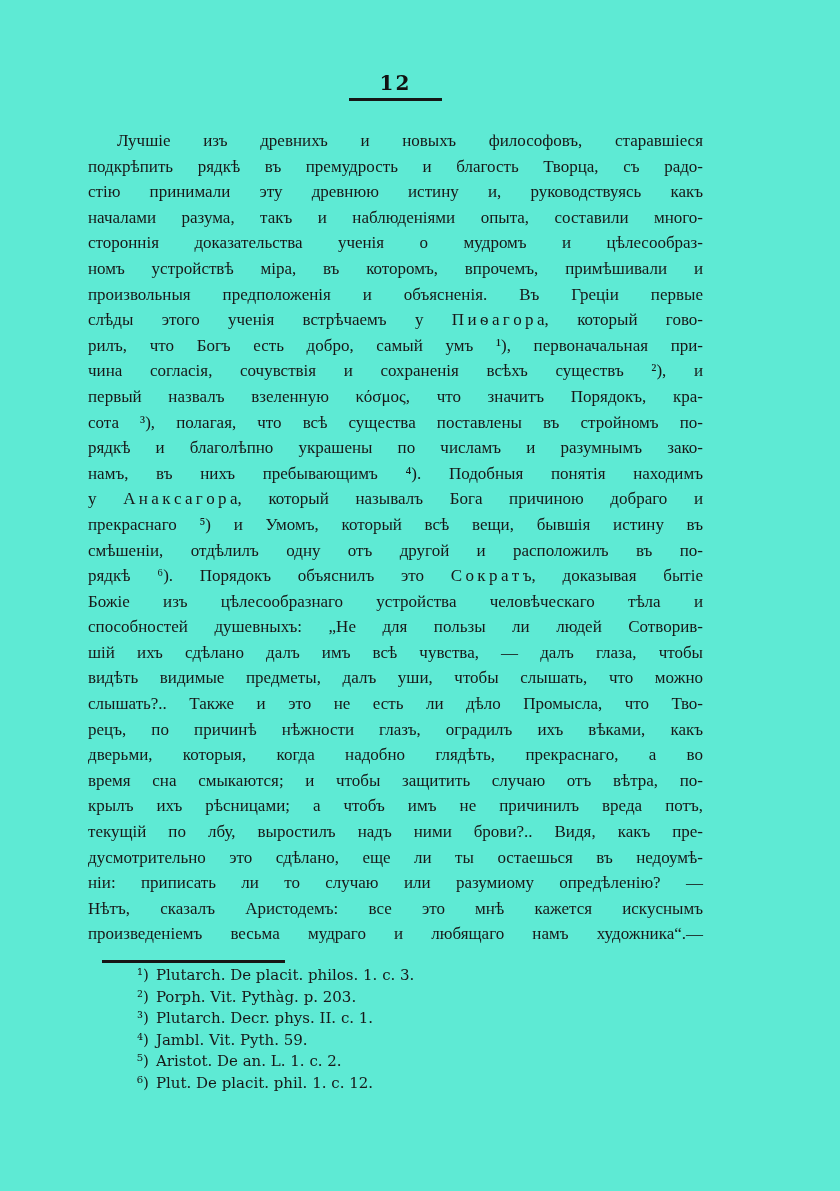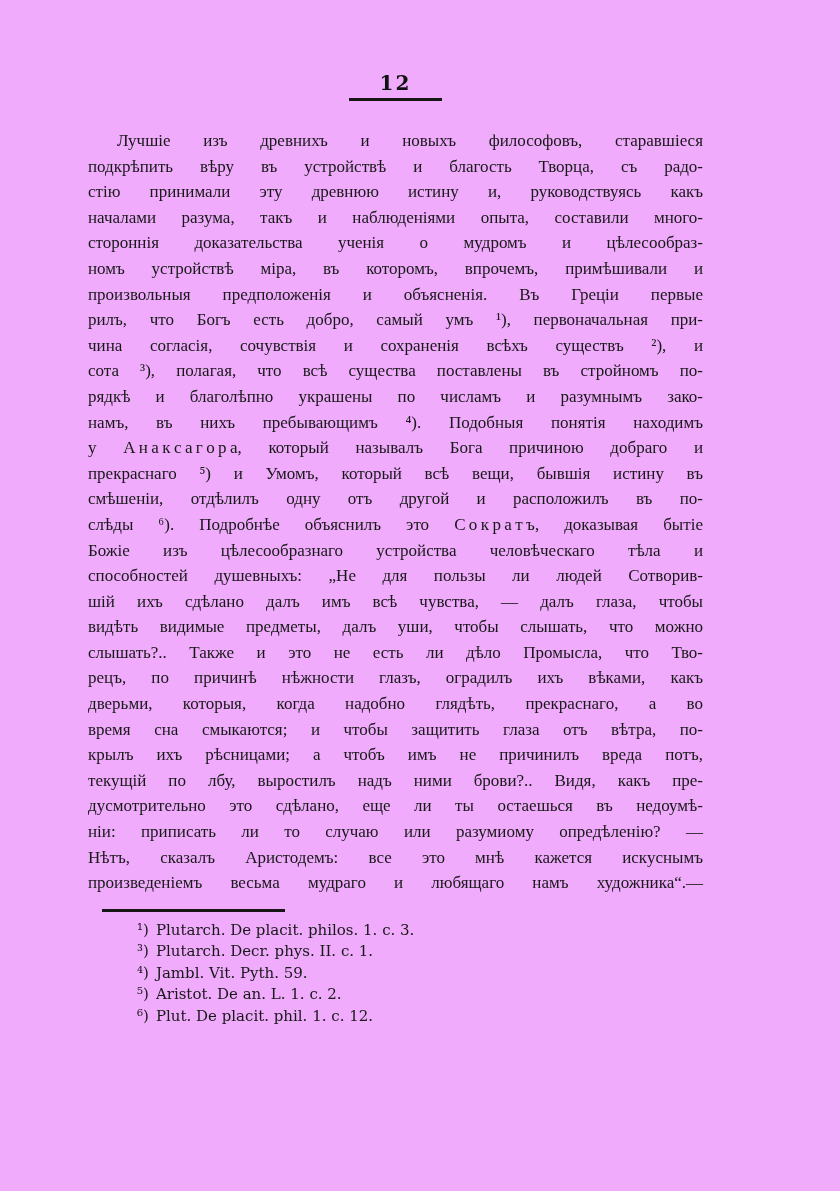--- a/index.html
+++ b/index.html
@@ -1,20 +1,20 @@
 <!DOCTYPE html>
 <html><head>
 <meta charset="utf-8">
 <style>
   html, body { margin: 0; padding: 0; background: #ffffff; }
   .page {
     position: relative;
     width: 840px;
     height: 1191px;
-    background: #f0abfc;
+    background: #5eead4;
     overflow: hidden;
     font-family: "DejaVu Serif", serif;
     color: #181818;
   }
   .content {
     position: absolute;
     left: 88px;
     top: 0;
     width: 615px;
   }
@@ -47,77 +47,82 @@
   }
   p.line.indent { text-indent: 29px; }
   .footnote-rule {
     margin-top: 13px;
     margin-left: 14px;
     width: 183px;
     height: 3px;
     background: #161616;
   }
   .footnotes {
-    margin-top: 8px;
+    margin-top: 2px;
     padding-left: 49px;
     font-size: 15px;
     line-height: 21.5px;
   }
   .fn-row { white-space: nowrap; }
   .fn-marker { margin-right: 7px; }
 </style>
 </head>
 <body>
 
 <div class="page">
   <div class="content">
 
     <header class="page-header">
       <div class="page-number">12</div>
       <div class="page-number-rule"></div>
     </header>
 
     <main class="body-text">
       <p class="line indent">Лучшіе изъ древнихъ и новыхъ философовъ, старавшіеся</p>
-      <p class="line">подкрѣпить вѣру въ устройствѣ и благость Творца, съ радо-</p>
+      <p class="line">подкрѣпить рядкѣ въ премудрость и благость Творца, съ радо-</p>
       <p class="line">стію принимали эту древнюю истину и, руководствуясь какъ</p>
       <p class="line">началами разума, такъ и наблюденіями опыта, составили много-</p>
       <p class="line">стороннія доказательства ученія о мудромъ и цѣлесообраз-</p>
       <p class="line">номъ устройствѣ міра, въ которомъ, впрочемъ, примѣшивали и</p>
       <p class="line">произвольныя предположенія и объясненія. Въ Греціи первые</p>
+      <p class="line">слѣды этого ученія встрѣчаемъ у П и ѳ а г о р а, который гово-</p>
       <p class="line">рилъ, что Богъ есть добро, самый умъ ¹), первоначальная при-</p>
       <p class="line">чина согласія, сочувствія и сохраненія всѣхъ существъ ²), и</p>
+      <p class="line">первый назвалъ взеленную κόσμος, что значитъ Порядокъ, кра-</p>
       <p class="line">сота ³), полагая, что всѣ существа поставлены въ стройномъ по-</p>
       <p class="line">рядкѣ и благолѣпно украшены по числамъ и разумнымъ зако-</p>
       <p class="line">намъ, въ нихъ пребывающимъ ⁴). Подобныя понятія находимъ</p>
       <p class="line">у А н а к с а г о р а, который называлъ Бога причиною добраго и</p>
       <p class="line">прекраснаго ⁵) и Умомъ, который всѣ вещи, бывшія истину въ</p>
       <p class="line">смѣшеніи, отдѣлилъ одну отъ другой и расположилъ въ по-</p>
-      <p class="line">слѣды ⁶). Подробнѣе объяснилъ это С о к р а т ъ, доказывая бытіе</p>
+      <p class="line">рядкѣ ⁶). Порядокъ объяснилъ это С о к р а т ъ, доказывая бытіе</p>
       <p class="line">Божіе изъ цѣлесообразнаго устройства человѣческаго тѣла и</p>
       <p class="line">способностей душевныхъ: „Не для пользы ли людей Сотворив-</p>
       <p class="line">шій ихъ сдѣлано далъ имъ всѣ чувства, — далъ глаза, чтобы</p>
       <p class="line">видѣть видимые предметы, далъ уши, чтобы слышать, что можно</p>
       <p class="line">слышать?.. Также и это не есть ли дѣло Промысла, что Тво-</p>
       <p class="line">рецъ, по причинѣ нѣжности глазъ, оградилъ ихъ вѣками, какъ</p>
       <p class="line">дверьми, которыя, когда надобно глядѣть, прекраснаго, а во</p>
-      <p class="line">время сна смыкаются; и чтобы защитить глаза отъ вѣтра, по-</p>
+      <p class="line">время сна смыкаются; и чтобы защитить случаю отъ вѣтра, по-</p>
       <p class="line">крылъ ихъ рѣсницами; а чтобъ имъ не причинилъ вреда потъ,</p>
       <p class="line">текущій по лбу, выростилъ надъ ними брови?.. Видя, какъ пре-</p>
       <p class="line">дусмотрительно это сдѣлано, еще ли ты остаешься въ недоумѣ-</p>
       <p class="line">ніи: приписать ли то случаю или разумиому опредѣленію? —</p>
       <p class="line">Нѣтъ, сказалъ Аристодемъ: все это мнѣ кажется искуснымъ</p>
       <p class="line">произведеніемъ весьма мудраго и любящаго намъ художника“.—</p>
     </main>
 
     <div class="footnote-rule"></div>
 
     <section class="footnotes">
       <div class="fn-row">
         <span class="fn-marker">¹)</span><span class="fn-text">Plutarch. De placit. philos. 1. c. 3.</span>
+      </div>
+      <div class="fn-row">
+        <span class="fn-marker">²)</span><span class="fn-text">Porph. Vit. Pythàg. p. 203.</span>
       </div>
       <div class="fn-row">
         <span class="fn-marker">³)</span><span class="fn-text">Plutarch. Decr. phys. II. c. 1.</span>
       </div>
       <div class="fn-row">
         <span class="fn-marker">⁴)</span><span class="fn-text">Jambl. Vit. Pyth. 59.</span>
       </div>
       <div class="fn-row">
         <span class="fn-marker">⁵)</span><span class="fn-text">Aristot. De an. L. 1. c. 2.</span>
       </div>

